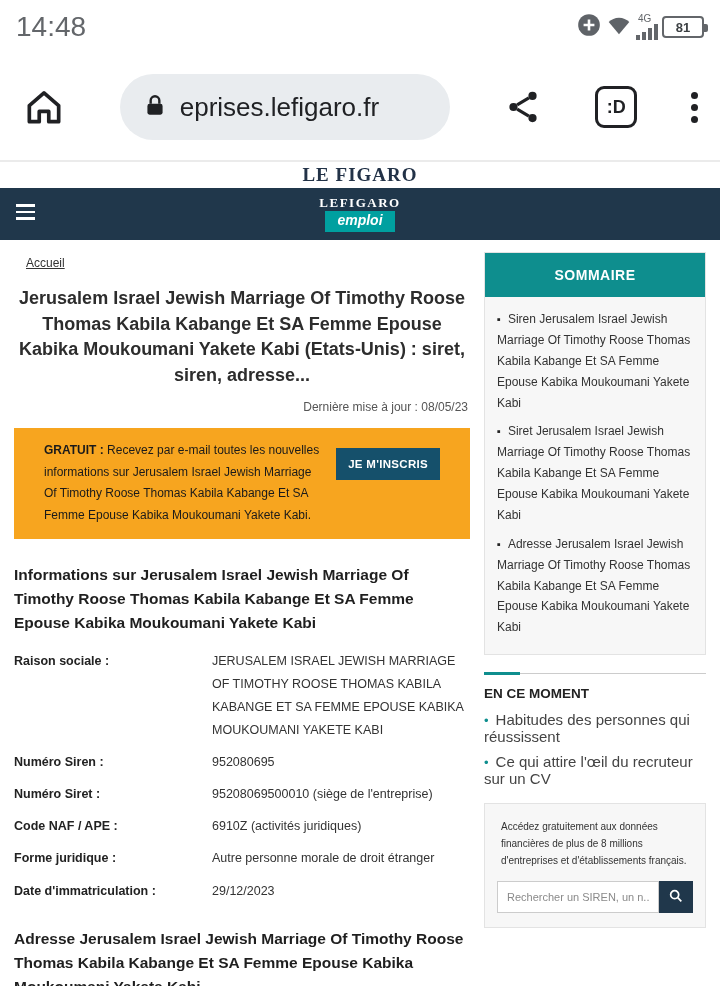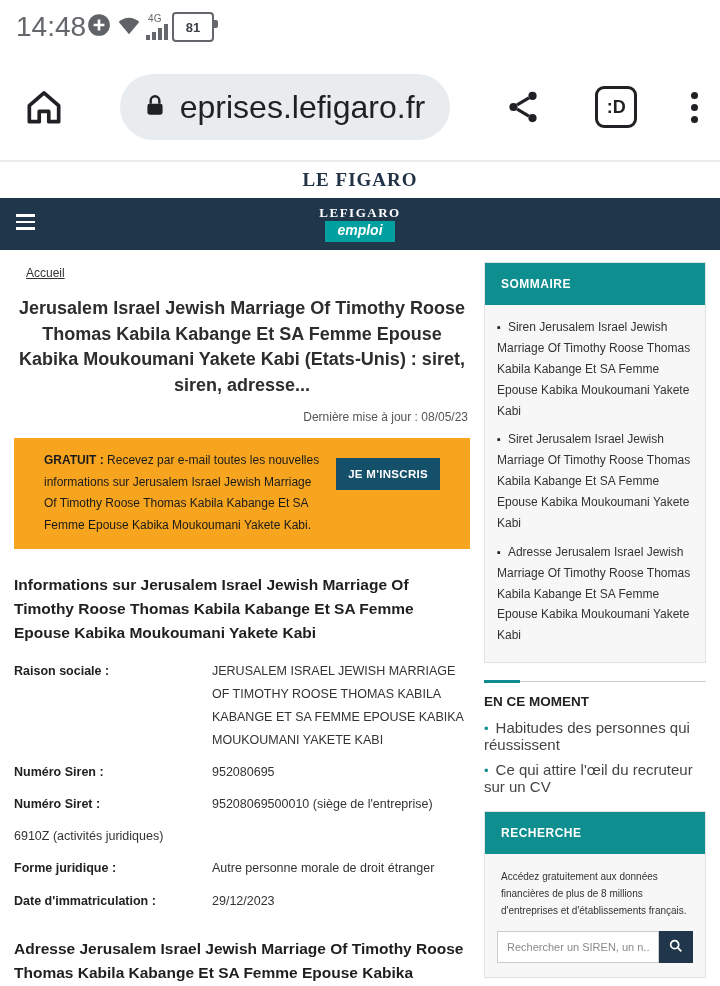--- a/index.html
+++ b/index.html
@@ -1,42 +1,42 @@
 <!DOCTYPE html>
 <html><head>
 <meta charset="utf-8">
 <style>
   * { margin:0; padding:0; box-sizing:border-box; }
   html,body { width:720px; height:986px; }
   body { font-family:"Liberation Sans", sans-serif; background:#fff; overflow:hidden; color:#222; }
 
   
-  .status-bar { height:54px; display:flex; align-items:center; justify-content:flex-start; padding:0 16px; background:#fff; }
+  .status-bar { height:54px; display:flex; align-items:center; justify-content:space-between; padding:0 16px; background:#fff; }
   .status-time { font-size:28px; color:#63666a; }
   .status-icons { display:flex; align-items:center; gap:4px; }
   .sig-wrap { display:flex; flex-direction:column; align-items:flex-start; }
   .sig-4g { font-size:10px; color:#63666a; line-height:1; margin-left:2px; }
   .sig-bars { display:flex; align-items:flex-end; gap:2px; height:16px; }
   .sig-bars span { width:4px; background:#63666a; display:block; }
-  .battery { position:relative; width:42px; height:30px; border:2px solid #63666a; border-radius:4px; display:flex; align-items:center; justify-content:center; }
+  .battery { position:relative; width:42px; height:22px; border:2px solid #63666a; border-radius:4px; display:flex; align-items:center; justify-content:center; }
   .battery::after { content:""; position:absolute; right:-6px; top:6px; width:4px; height:8px; background:#63666a; border-radius:0 2px 2px 0; }
   .battery-num { font-size:13px; color:#3c4043; font-weight:700; }
 
   
   .browser-bar { height:106px; display:flex; align-items:center; justify-content:space-between; padding:0 22px; background:#fff; }
   .icon-btn { background:none; border:none; cursor:pointer; display:flex; align-items:center; justify-content:center; }
   .url-pill { width:330px; height:66px; border-radius:33px; background:#e9ecef; display:flex; align-items:center; padding:0 22px; gap:12px; overflow:hidden; border:none; cursor:text; }
-  .url-text { font-size:32px; color:#202124; white-space:nowrap; }
+  .url-text { font-size:26px; color:#202124; white-space:nowrap; }
   .tab-box { width:42px; height:42px; border:3.5px solid #202124; border-radius:9px; display:flex; align-items:center; justify-content:center; font-weight:700; font-size:18px; color:#202124; background:#fff; cursor:pointer; }
   .menu-dots { display:flex; flex-direction:column; gap:5px; }
   .menu-dots span { width:7px; height:7px; border-radius:50%; background:#202124; display:block; }
   .chrome-divider { height:2px; background:#ebebeb; }
 
   
-  .figaro-strip { height:36px; display:flex; align-items:center; justify-content:center; background:#fff; }
+  .figaro-strip { height:26px; display:flex; align-items:center; justify-content:center; background:#fff; }
   .figaro-logo { font-family:"Liberation Serif", serif; font-weight:700; font-size:19px; letter-spacing:1px; color:#223247; text-decoration:none; cursor:pointer; }
 
   
   .site-header { height:52px; background:#20374b; position:relative; display:flex; align-items:center; justify-content:center; }
   .hamburger { position:absolute; left:16px; top:16px; display:flex; flex-direction:column; gap:4px; background:none; border:none; cursor:pointer; }
   .hamburger span { width:19px; height:2.5px; background:#fff; display:block; }
   .emploi-logo { display:flex; flex-direction:column; align-items:center; cursor:pointer; }
   .emploi-brand { font-family:"Liberation Serif", serif; font-weight:700; font-size:13px; letter-spacing:1.5px; color:#fff; line-height:1.1; }
   .emploi-sub { background:#00a0a0; color:#fff; font-style:italic; font-weight:700; font-size:14px; line-height:1.2; padding:1px 12px 3px; margin-top:1px; }
 
@@ -56,21 +56,21 @@
   .newsletter-text b { font-weight:700; }
   .subscribe-btn { background:#15506b; color:#fff; border:none; font-weight:700; font-size:11.5px; letter-spacing:.3px; padding:10px 12px; margin-top:8px; white-space:nowrap; cursor:pointer; }
 
   .section-heading { font-size:15.5px; font-weight:700; color:#1f1f1f; line-height:1.55; margin:24px 0 15px; }
   .info-row { display:flex; margin-bottom:9px; }
   .info-label { width:198px; flex-shrink:0; font-weight:700; font-size:12.5px; color:#222; line-height:1.85; }
   .info-value { font-size:12.5px; color:#333; line-height:1.85; }
 
   
   .box { border:1px solid #e3e3e3; background:#f7f7f7; margin-bottom:18px; }
-  .box-header { background:#0e8e8e; color:#fff; font-weight:700; font-size:12px; letter-spacing:.5px; padding:14px 16px; }
+  .box-header { background:#0e8e8e; color:#fff; font-weight:700; font-size:14px; letter-spacing:.5px; padding:14px 16px;text-align:center; }
   .box-body { padding:12px 12px 8px; }
   .som-item { font-size:12px; line-height:1.74; color:#333; margin-bottom:8px; cursor:pointer; }
   .som-item::before { content:"▪"; font-size:11px; margin-right:7px; color:#222; }
 
   .moment-rule { height:1px; background:#ccc; position:relative; margin-bottom:12px; }
   .moment-rule::before { content:""; position:absolute; left:0; top:-1px; width:36px; height:3px; background:#0e8e8e; }
   .moment-title { font-size:13.5px; font-weight:700; color:#222; margin-bottom:10px; }
   .moment-item { font-size:15px; color:#444; margin-bottom:8px; cursor:pointer; }
   .moment-item::before { content:"•"; color:#0e8e8e; margin-right:7px; font-size:13px; }
   .moment-section { margin-bottom:16px; }
@@ -190,20 +190,21 @@
     </div>
     <div class="info-row">
       <div class="info-label">Numéro Siren :</div>
       <div class="info-value">952080695</div>
     </div>
     <div class="info-row">
       <div class="info-label">Numéro Siret :</div>
       <div class="info-value">95208069500010 (siège de l'entreprise)</div>
     </div>
     <div class="info-row">
+      <div class="info-label">Code NAF / APE :</div>
       <div class="info-value">6910Z (activités juridiques)</div>
     </div>
     <div class="info-row">
       <div class="info-label">Forme juridique :</div>
       <div class="info-value">Autre personne morale de droit étranger</div>
     </div>
     <div class="info-row">
       <div class="info-label">Date d'immatriculation :</div>
       <div class="info-value">29/12/2023</div>
     </div>
@@ -224,21 +225,20 @@
     </div>
 
     <div class="moment-section">
       <div class="moment-rule"></div>
       <div class="moment-title">EN CE MOMENT</div>
       <div class="moment-item">Habitudes des personnes qui réussissent</div>
       <div class="moment-item">Ce qui attire l'œil du recruteur sur un CV</div>
     </div>
 
     <div class="box">
-      <div class="box-header">RECHERCHE</div>
       <div class="box-body">
         <div class="recherche-text">Accédez gratuitement aux données financières de plus de 8 millions d'entreprises et d'établissements français.</div>
         <div class="search-row">
           <input class="search-input" type="text" placeholder="Rechercher un SIREN, un n..." style="">
           <button class="search-btn">
             <span>
               <svg width="16" height="16" viewBox="0 0 24 24">
                   <circle cx="10" cy="10" r="6" fill="none" stroke="#fff" stroke-width="2.6"></circle>
                   <path d="M14.6 14.6 20 20" stroke="#fff" stroke-width="2.6"></path>
                 </svg>

